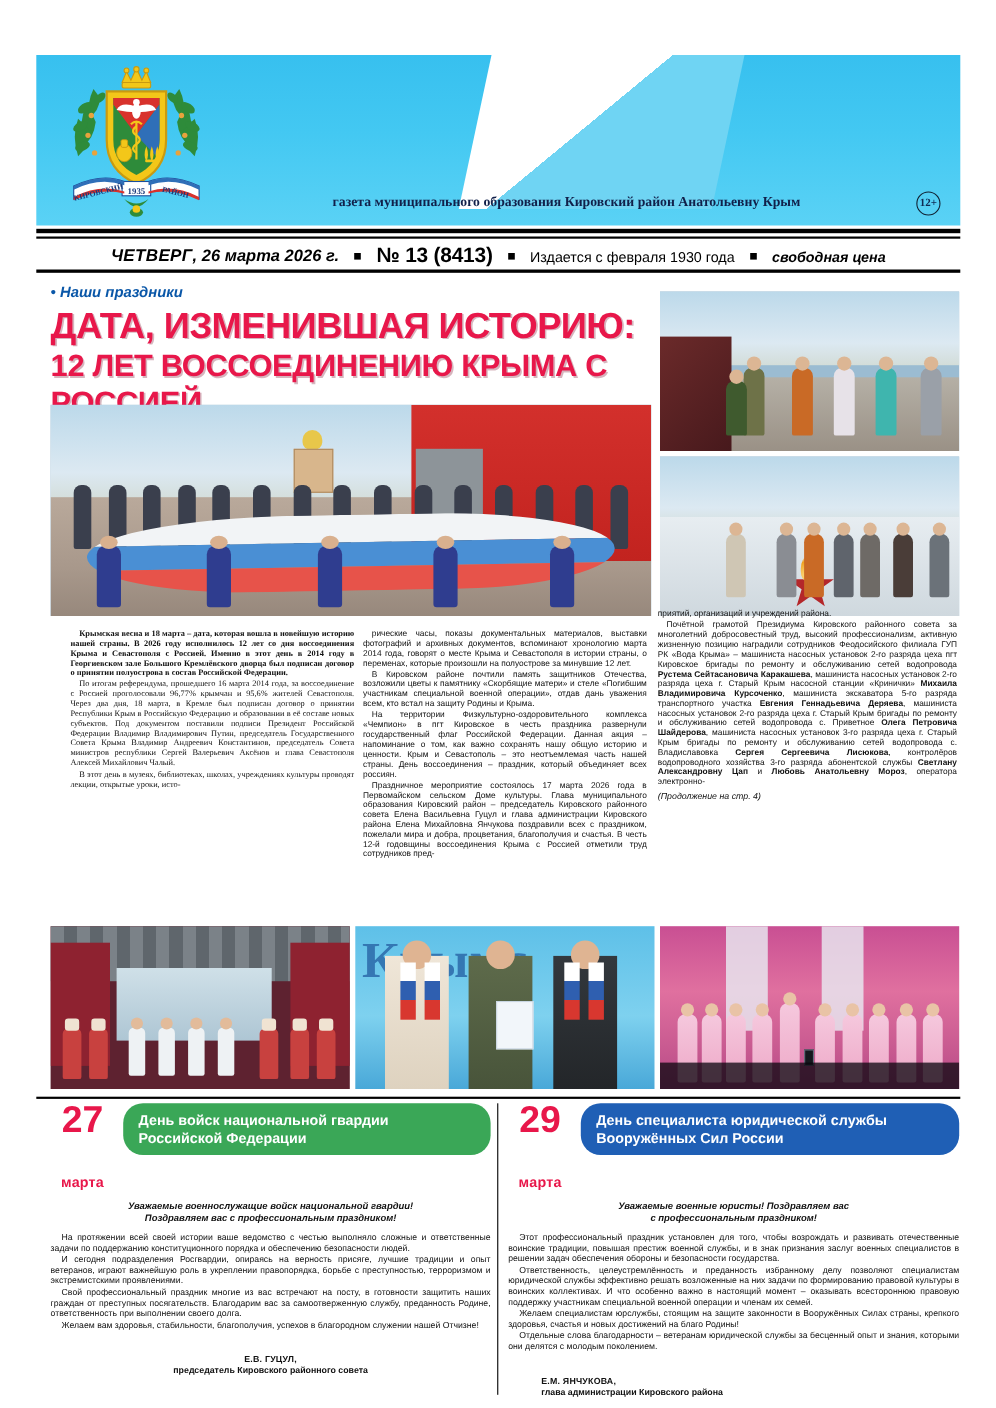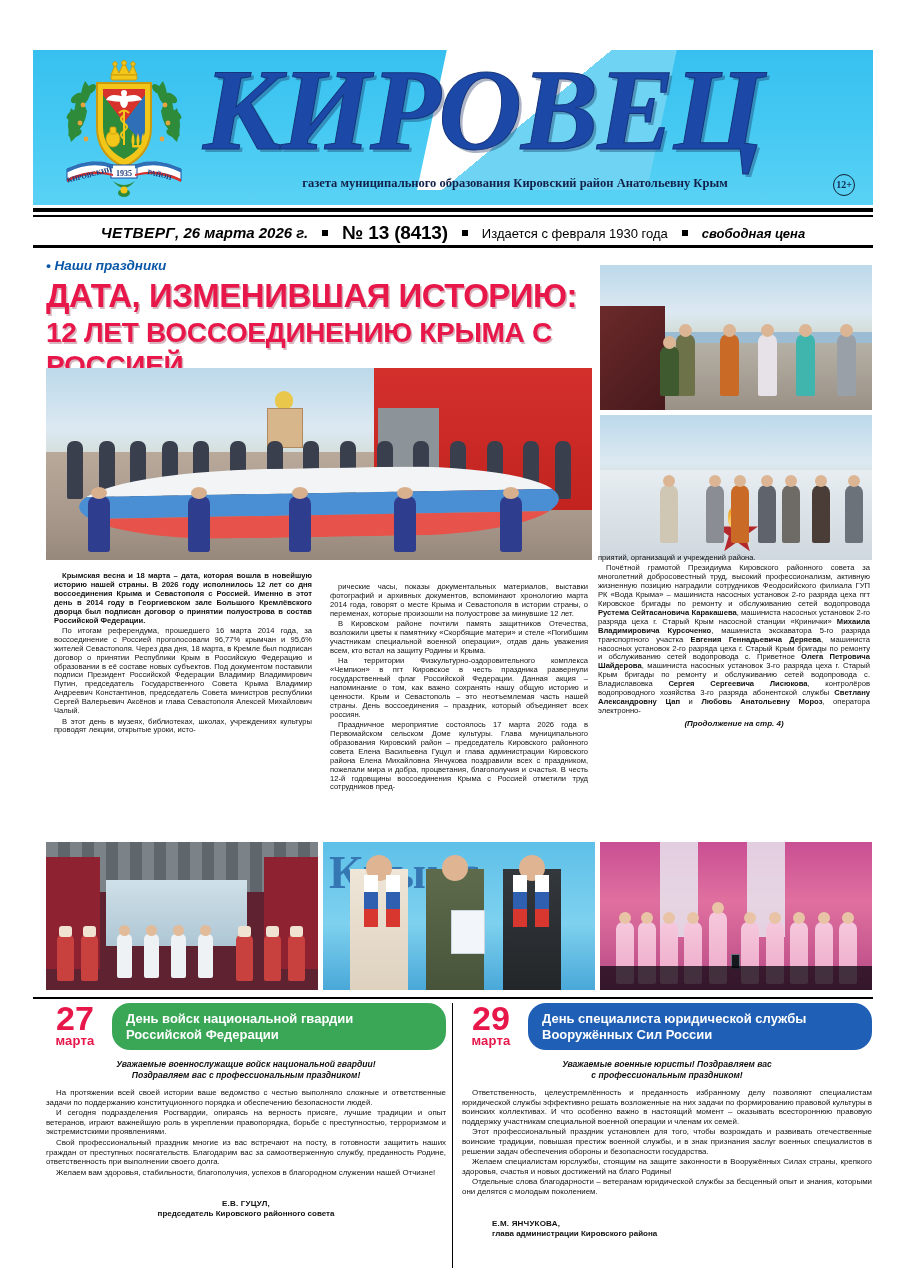--- a/index.html
+++ b/index.html
@@ -184,40 +184,40 @@
      background:rgba(10,6,14,.75); }
   #photo-b3 .phone { position:absolute; left:48%; bottom:14%; width:9px; height:15px;
      background:#15181d; border:1px solid #6a7180; }
 
   
   .col { position:absolute; font-family:"Liberation Sans", sans-serif;
      font-size:7.6px; line-height:8.9px; text-align:justify; color:#111; }
   .col p { margin-bottom: 1.5px; text-indent: 8px; }
   .col p.lead { font-weight:bold; text-indent:8px; }
   .col b { font-weight:bold; }
-  .col .cont { text-align:center; font-style:italic; font-weight:bold;
+  .col .cont { font-style:italic; font-weight:normal;
      text-indent:0; font-size:8px; margin-top:4px; }
 
-  #col1 { left:54px; top:572px; width:258px; }
-  #col2 { left:330px; top:572px; width:258px;margin-top:11px; }
+  #col1 { left:64px; top:572px; width:258px;font-family:Liberation Serif, serif; }
+  #col2 { left:330px; top:572px; width:258px; }
   #col3 { left:598px; top:554px; width:272px; }
 
   
   .bottom-sep { position:absolute; left:33px; top:997px; width:840px; height:2px; background:#000; }
   .vdiv { position:absolute; left:452px; top:1003px; width:1px; height:265px; background:#000; }
 
   .hol { position:absolute; }
   #hol-left { left:46px; top:1003px; width:400px; }
   #hol-right { left:462px; top:1003px; width:410px; }
 
   .hol-head { display:flex; align-items:flex-start; gap:8px; }
   .hol-date { width:58px; text-align:center; flex:none; }
   .hol-day { font-size:34px; font-weight:bold; line-height:30px; color:#e8174a;
      font-family:"Liberation Sans", sans-serif; }
-  .hol-mon { font-size:13px; font-weight:bold; color:#e8174a; letter-spacing:.2px; }
+  .hol-mon { font-size:13px; font-weight:bold; color:#e8174a; letter-spacing:.2px;margin-top:34px; }
   .hol-pill { flex:1; border-radius:18px; padding:8px 14px; color:#fff;
      font-size:13px; font-weight:bold; line-height:15.5px; min-height:46px; }
   .pill-green { background:#3aa757; }
   .pill-blue { background:#1f5fb5; }
 
   .hol-greet { text-align:center; font-size:8.6px; font-weight:bold; font-style:italic;
      line-height:11px; margin-top:9px; color:#111; }
   .hol-body { margin-top:7px; font-size:7.9px; line-height:9.6px; text-align:justify; color:#111; }
   .hol-body p { text-indent:10px; margin-bottom:1px; }
   .hol-sign { margin-top:22px; text-align:center; font-size:8px; font-weight:bold; line-height:10px; color:#111; }
@@ -316,21 +316,20 @@
         <text x="75" y="123" font-size="8" font-weight="bold" fill="#1a3a7a" font-family="Liberation Serif, serif" text-anchor="middle">1935</text>
 
         <g fill="#2e8b3a">
           <path d="M64 128 q11 8 22 0 q-11 14 -22 0z"></path>
           <ellipse cx="75" cy="140" rx="6" ry="4"></ellipse>
         </g>
         <circle cx="75" cy="137" r="3.5" fill="#f3c719"></circle>
       </svg>
     </div>
 
-    <div class="mast-title">КИРОВЕЦ</div>
     <div class="mast-sub">газета муниципального образования Кировский район Анатольевну Крым</div>
     <div class="age-badge">12+</div>
   </div>
 
   <div class="rule-thick" style="left:33px; top:208px; height:4px;"></div>
   <div class="rule-thick" style="left:33px; top:215px; height:1.5px;"></div>
 
   <div class="dateline">
     <span class="dl-date">
       <span class="dow">ЧЕТВЕРГ</span><span>, 26 марта 2026 г.</span>
@@ -521,22 +520,22 @@
         <div class="hol-pill pill-blue">
           <div>День специалиста юридической службы</div>
           <div>Вооружённых Сил России</div>
         </div>
       </div>
       <div class="hol-greet">
         <div>Уважаемые военные юристы! Поздравляем вас</div>
         <div>с профессиональным праздником!</div>
       </div>
       <div class="hol-body">
+        <p>Этот профессиональный праздник установлен для того, чтобы возрождать и развивать отечественные воинские традиции, повышая престиж военной службы, и в знак признания заслуг военных специалистов в решении задач обеспечения обороны и безопасности государства.</p>
         <p>Ответственность, целеустремлённость и преданность избранному делу позволяют специалистам юридической службы эффективно решать возложенные на них задачи по формированию правовой культуры в воинских коллективах. И что особенно важно в настоящий момент – оказывать всестороннюю правовую поддержку участникам специальной военной операции и членам их семей.</p>
-        <p>Этот профессиональный праздник установлен для того, чтобы возрождать и развивать отечественные воинские традиции, повышая престиж военной службы, и в знак признания заслуг военных специалистов в решении задач обеспечения обороны и безопасности государства.</p>
         <p>Желаем специалистам юрслужбы, стоящим на защите законности в Вооружённых Силах страны, крепкого здоровья, счастья и новых достижений на благо Родины!</p>
         <p>Отдельные слова благодарности – ветеранам юридической службы за бесценный опыт и знания, которыми они делятся с молодым поколением.</p>
       </div>
       <div class="hol-sign">
         <div class="nm">Е.М. ЯНЧУКОВА,</div>
         <div class="ps">глава администрации Кировского района</div>
       </div>
     </div>
 
 </div>

